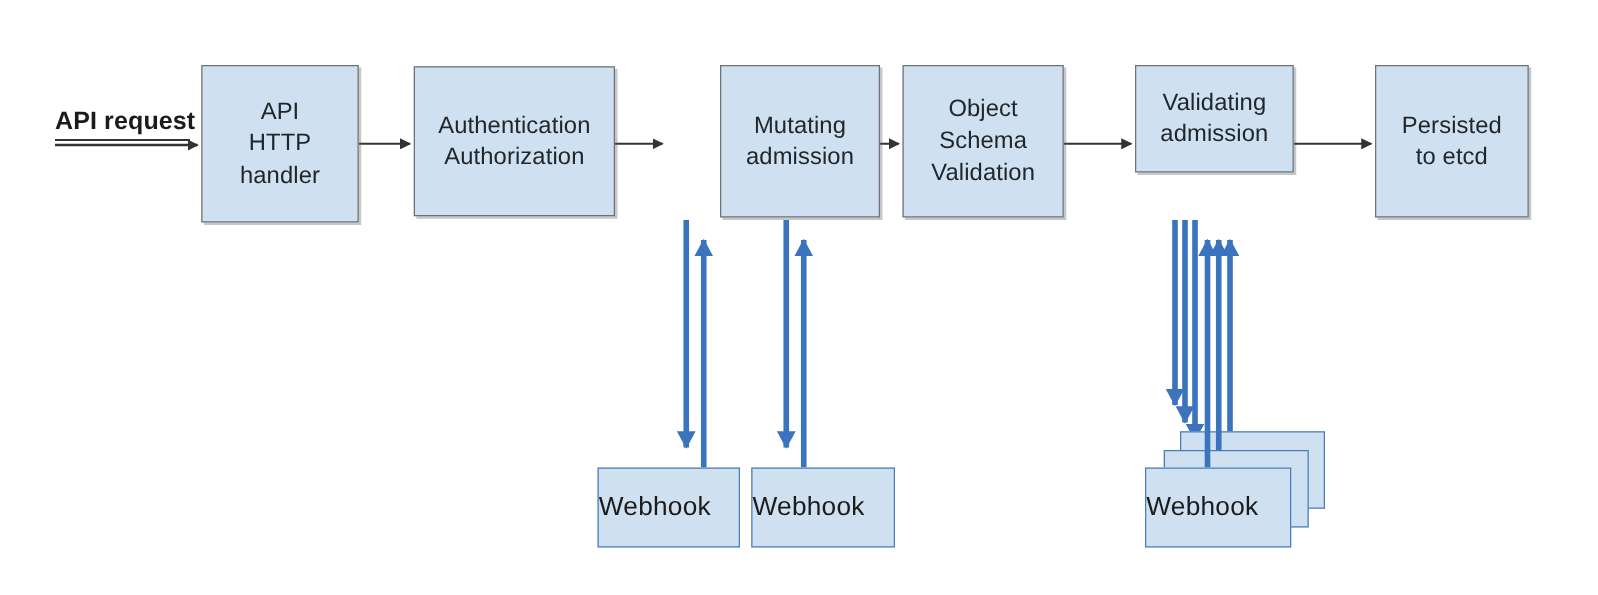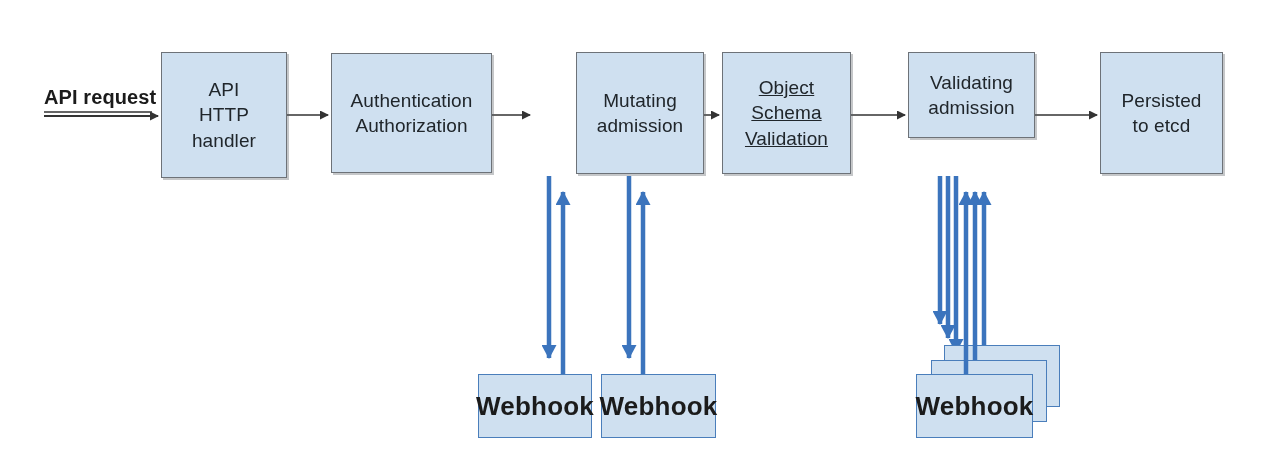--- a/index.html
+++ b/index.html
@@ -33,24 +33,24 @@
   }
   .node .label { display: block; padding: 0 4px; }
   
   .webhook {
     position: absolute;
     box-sizing: border-box;
     background: #cfe0f0;
     border: 1.5px solid #4a7ebb;
     display: flex;
     align-items: center;
-    justify-content: center;
+    justify-content: flex-start;
     color: #1b1b1b;
-    font-size: 26px;
-    font-weight: bold;
+    font-size: 21px;
+    font-weight: normal;
     letter-spacing: 0.2px;
   }
   .webhook.ghost { background: #cfe0f0; }
   
   .entry-label {
     position: absolute;
     font-size: 20px;
     font-weight: bold;
     color: #1b1b1b;
     letter-spacing: 0.1px;
@@ -142,21 +142,21 @@
     <span class="label" style="white-space:pre-line;">Authentication
 Authorization</span>
   </div>
 
   <div class="node" style="left:533px; top:52px; width:128px; height:122px;margin-left:43px;">
     <span class="label" style="white-space:pre-line;">Mutating
 admission</span>
   </div>
 
   <div class="node" style="left:722px; top:52px; width:129px; height:122px;">
-    <span class="label" style="white-space:pre-line;text-decoration:underline;">Object
+    <span class="label" style="white-space:pre-line;">Object
 Schema
 Validation</span>
   </div>
 
   <div class="node" style="left:908px; top:52px; width:127px; height:86px;">
     <span class="label" style="white-space:pre-line;">Validating
 admission</span>
   </div>
 
   <div class="node" style="left:1100px; top:52px; width:123px; height:122px;">

